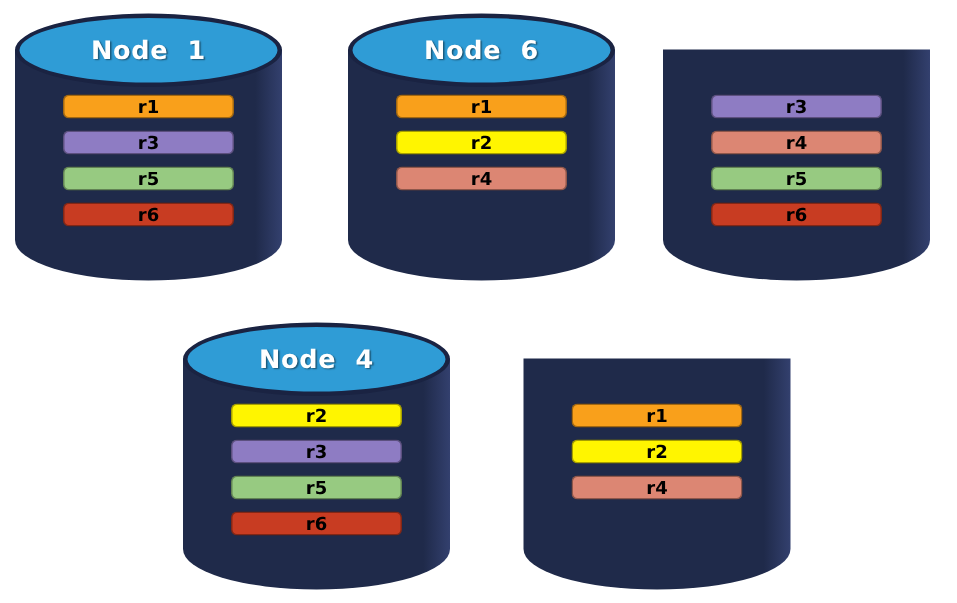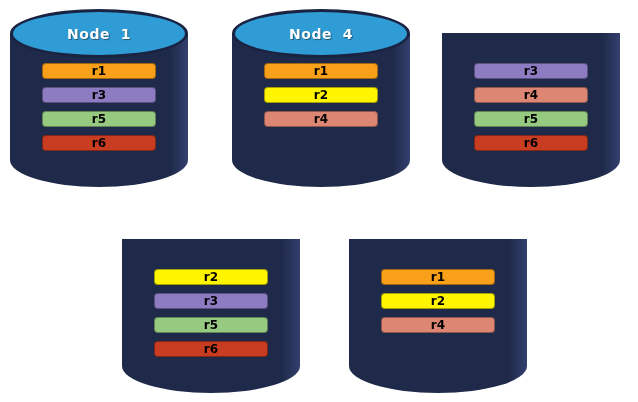--- a/index.html
+++ b/index.html
@@ -39,21 +39,21 @@
     background: var(--top-fill);
     border: 3px solid var(--outline);
     border-radius: 50%;
     display: flex;
     align-items: center;
     justify-content: center;
     z-index: 2;
   }
   .node-title {
     color: #ffffff;
-    font-size: 14px;
+    font-size: 17px;
     font-weight: bold;
     letter-spacing: 0.5px;
     white-space: pre;
     text-shadow: 1px 1px 1px rgba(0,0,0,0.45);
   }
   .bars {
     position: absolute;
     top: 54px;
     left: 50%;
     transform: translateX(-50%);
@@ -94,21 +94,21 @@
   </div>
 
   <div class="node" style="left:232px; top:9px;">
     <div class="cyl-body"></div>
     <div class="bars">
       <div class="replica-bar" style="background: rgb(249, 160, 27);">r1</div>
       <div class="replica-bar" style="background: rgb(255, 245, 0);">r2</div>
       <div class="replica-bar" style="background: rgb(220, 134, 115);">r4</div>
     </div>
     <div class="cyl-top">
-      <span class="node-title">Node  4</span>
+      <span class="node-title">Node  6</span>
     </div>
   </div>
 
   <div class="node" style="left:442px; top:9px;">
     <div class="cyl-body"></div>
     <div class="bars">
       <div class="replica-bar" style="background: rgb(142, 124, 195);">r3</div>
       <div class="replica-bar" style="background: rgb(220, 134, 115);">r4</div>
       <div class="replica-bar" style="background: rgb(151, 202, 129);">r5</div>
       <div class="replica-bar" style="background: rgb(200, 60, 34);">r6</div>
@@ -116,20 +116,23 @@
   </div>
 
   <div class="node" style="left:122px; top:215px;">
     <div class="cyl-body"></div>
     <div class="bars">
       <div class="replica-bar" style="background: rgb(255, 245, 0);">r2</div>
       <div class="replica-bar" style="background: rgb(142, 124, 195);">r3</div>
       <div class="replica-bar" style="background: rgb(151, 202, 129);">r5</div>
       <div class="replica-bar" style="background: rgb(200, 60, 34);">r6</div>
     </div>
+    <div class="cyl-top">
+      <span class="node-title">Node  4</span>
+    </div>
   </div>
 
   <div class="node" style="left:349px; top:215px;">
     <div class="cyl-body"></div>
     <div class="bars">
       <div class="replica-bar" style="background: rgb(249, 160, 27);">r1</div>
       <div class="replica-bar" style="background: rgb(255, 245, 0);">r2</div>
       <div class="replica-bar" style="background: rgb(220, 134, 115);">r4</div>
     </div>
   </div>

